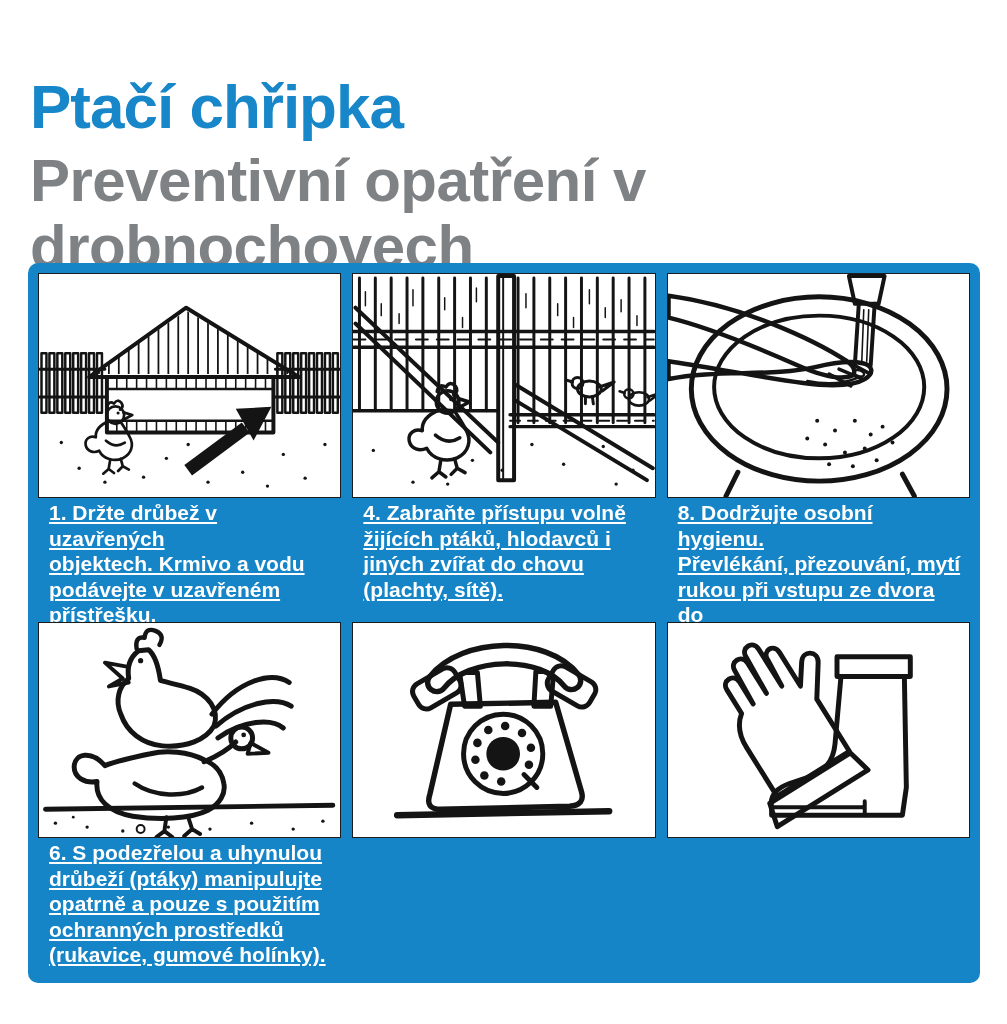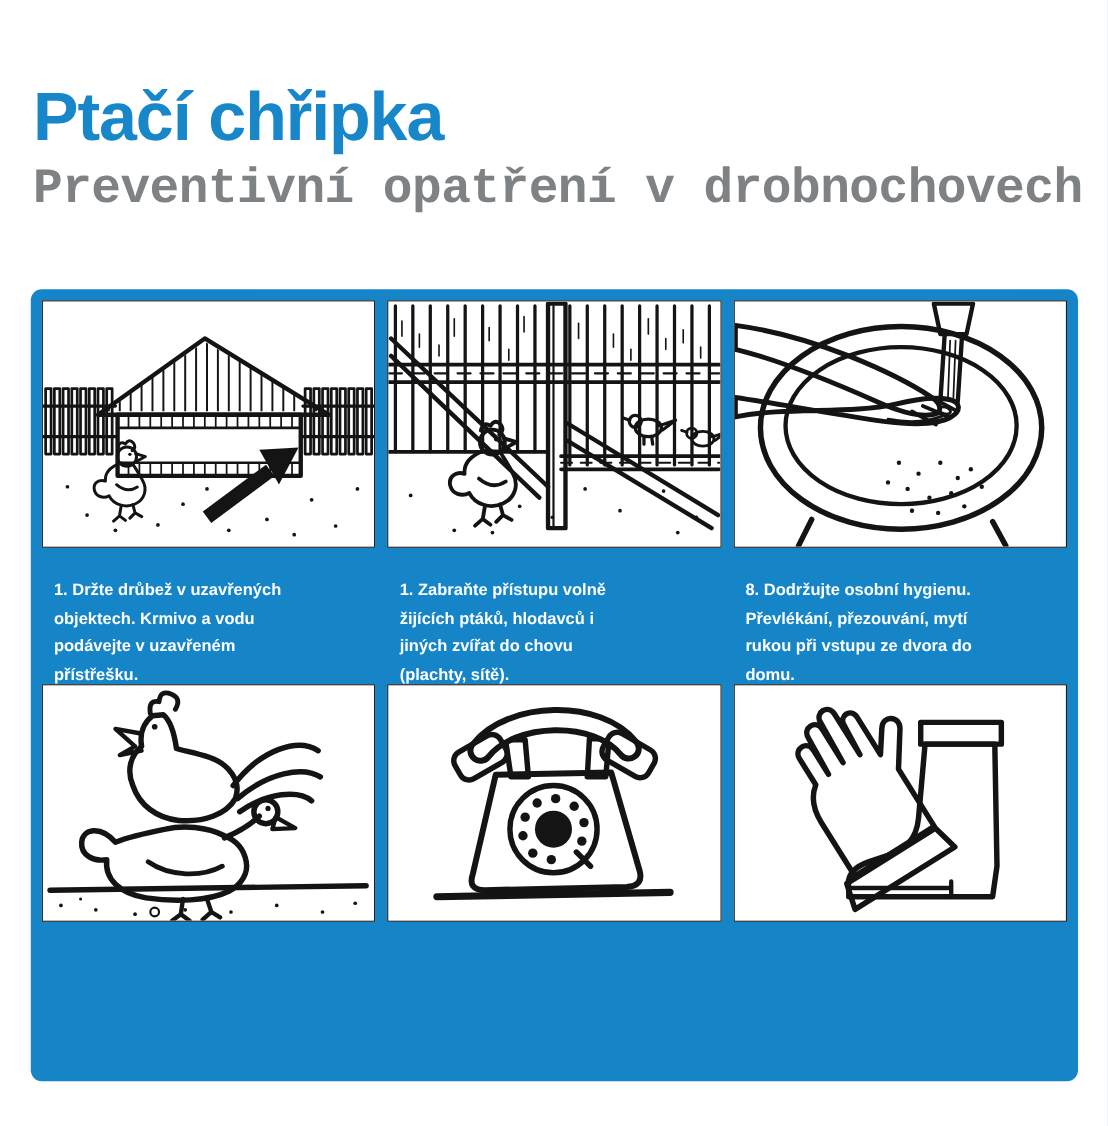--- a/index.html
+++ b/index.html
@@ -16,44 +16,44 @@
     font-family:"Liberation Sans","DejaVu Sans",sans-serif;
   }
   .poster{width:1007px;height:856px;position:relative;}
   header{padding:76px 20px 0 30px;}
   h1{
     color:var(--title-blue);
     font-size:62px;font-weight:bold;letter-spacing:-1px;line-height:1.0;
   }
   h2{
     color:var(--subtitle-gray);
-    font-size:45px;font-weight:bold;letter-spacing:-0.5px;line-height:1.1;
+    font-size:60px;font-weight:bold;letter-spacing:-0.5px;line-height:1.1;
     margin-top:10px;
-    font-family:Liberation Mono, monospace;
   }
   .panel{
     position:absolute;left:28px;top:263px;width:952px;height:720px;
     background:var(--accent-blue);
     border-radius:10px;
     padding:10px;
     display:grid;
     grid-template-columns:repeat(3,1fr);
     grid-template-rows:225px 124px 216px 1fr;
     column-gap:11px;row-gap:0;
   }
   figure.illu{
     background:#ffffff;border:1px solid #1c1c1c;
     width:100%;height:100%;overflow:hidden;
   }
   figure.illu svg{display:block;width:100%;height:100%;}
   p.caption{
     color:var(--caption-white);
-    font-size:15px;font-weight:bold;line-height:25.5px;
-    padding:26px 8px 0 11px;
+    font-size:21px;font-weight:bold;line-height:25.5px;
+    padding:2px 8px 0 11px;
     white-space:pre-line;
+    text-decoration:underline;
   }
   .lineart{stroke:var(--line-black);stroke-linecap:round;stroke-linejoin:round;fill:none;}
 </style>
 </head>
 <body>
 
 <div class="poster">
   <header>
     <h1>Ptačí chřipka</h1>
     <h2>Preventivní opatření v drobnochovech</h2>
@@ -215,21 +215,21 @@
             <circle cx="162" cy="192" r="2"></circle>
             <circle cx="210" cy="188" r="2"></circle>
         </g>
       </svg>
     </figure>
 
     <p class="caption">1. Držte drůbež v uzavřených
 objektech. Krmivo a vodu
 podávejte v uzavřeném
 přístřešku.</p>
-    <p class="caption">1. Zabraňte přístupu volně
+    <p class="caption">4. Zabraňte přístupu volně
 žijících ptáků, hlodavců i
 jiných zvířat do chovu
 (plachty, sítě).</p>
     <p class="caption">8. Dodržujte osobní hygienu.
 Převlékání, přezouvání, mytí
 rukou při vstupu ze dvora do
 domu.</p>
 
     <figure class="illu">
       <svg viewBox="0 0 303 216">
@@ -307,15 +307,20 @@
           <polygon class="lineart" points="56,178 152,178 158,202 50,202" fill="#fff" stroke-width="5"></polygon>
           <path class="lineart" fill="#fff" stroke-width="5" d="M66,176 L66,118 C66,102 72,92 80,86 L80,58 C80,47 95,47 95,58 L95,84 L97,46 C97,35 112,35 112,46 L112,82 L114,40 C114,29 129,29 129,40 L129,84 L131,54 C131,43 145,43 145,54 L145,94 L159,74 C166,64 179,73 173,83 L152,114 L152,176 Z"></path>
         </g>
 
         <polygon class="lineart" points="170,34 244,34 244,54 170,54" fill="#fff" stroke-width="5"></polygon>
         <path class="lineart" fill="#fff" stroke-width="5" d="M174,54 L168,122 C166,142 156,150 140,156 L122,162 C108,167 102,175 104,186 L104,194 L236,194 L240,166 L238,54 Z"></path>
         <path class="lineart" stroke-width="4" d="M104,186 L196,186 M198,194 L198,180"></path>
       </svg>
     </figure>
 
+    <p class="caption">6. S podezřelou a uhynulou
+drůbeží (ptáky) manipulujte
+opatrně a pouze s použitím
+ochranných prostředků
+(rukavice, gumové holínky).</p>
 
   </div>
 </div>
 
 </body></html>

